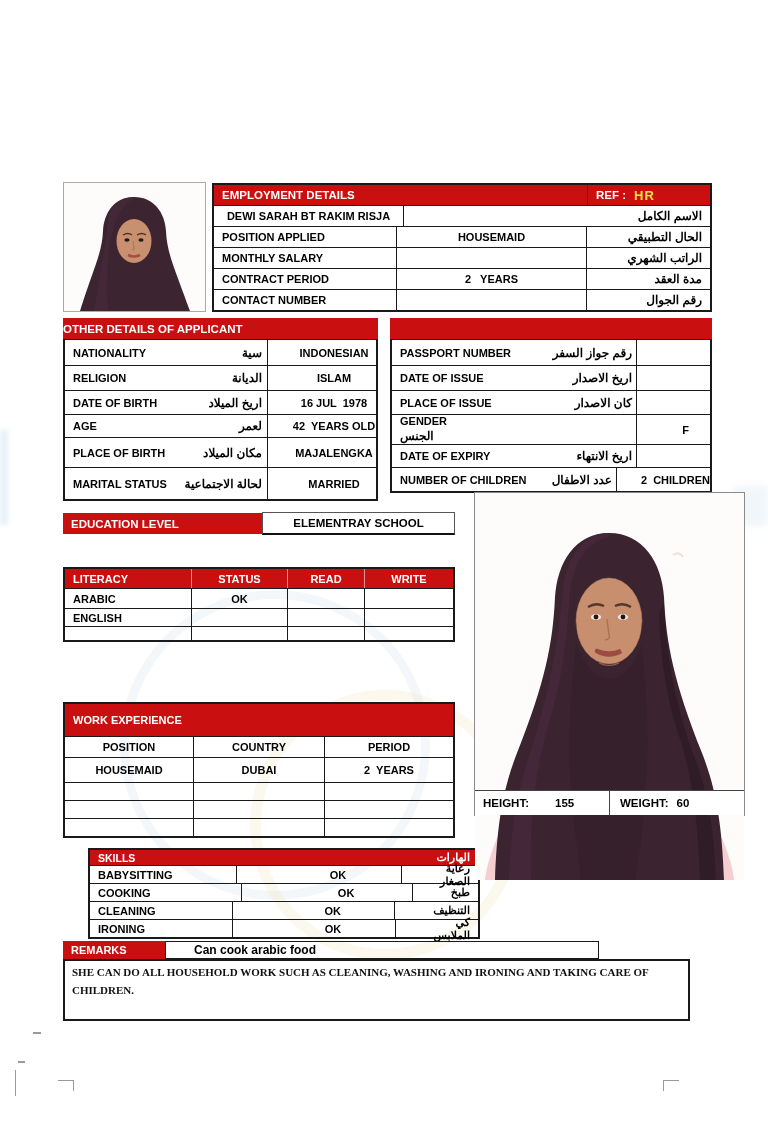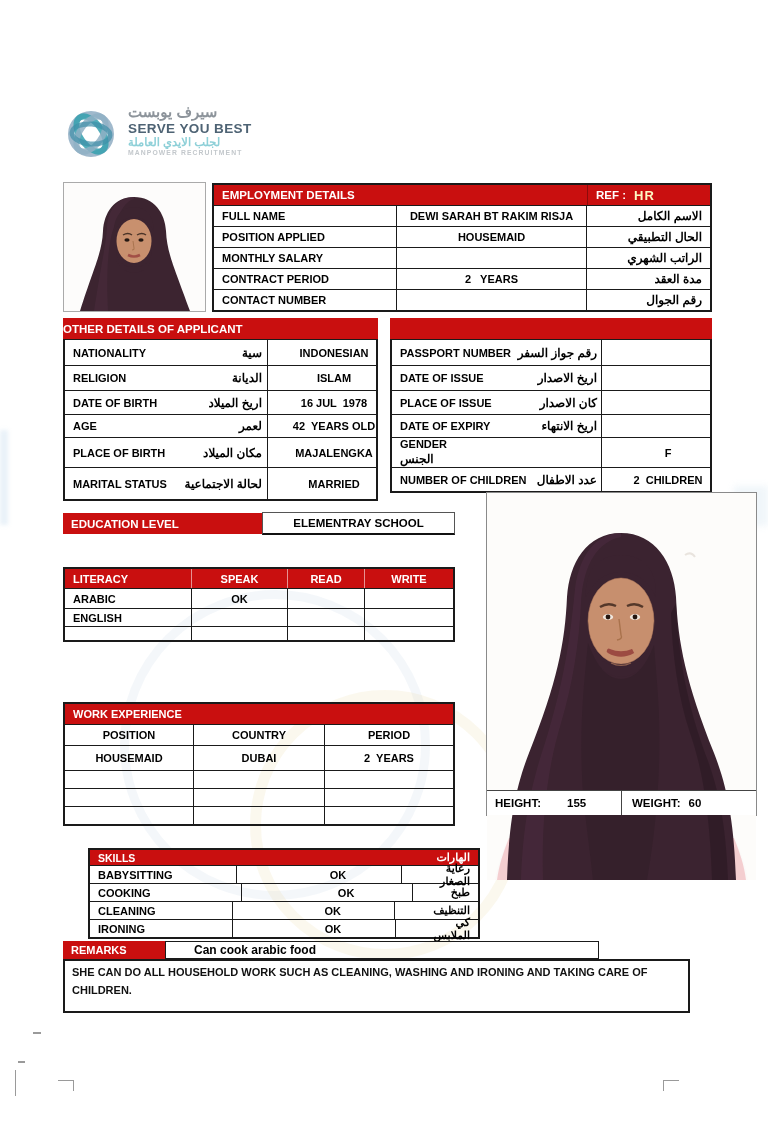--- a/index.html
+++ b/index.html
@@ -30,38 +30,38 @@
 
   
   .photo-sm{ left:63px; top:182px; width:143px; height:130px; border:1px solid #aaa; background:#fff; }
   .photo-sm svg{ display:block; }
 
   
   .emp{ left:212px; top:183px; width:500px; border:2px solid var(--line); background:transparent;}
   .emp-h{ height:20px; background:var(--red); display:flex; align-items:center; color:#fff; font-weight:bold; font-size:11.5px;}
   .emp-h .ttl{ padding-left:8px; width:373px;}
   .emp-h .ref{ display:flex; align-items:center; gap:8px; border-left:1px solid rgba(90,10,10,.55); padding-left:8px; height:100%;}
-  .refv{ color:#fef9c3; font-size:13px; letter-spacing:1px; }
+  .refv{ color:#fde047; font-size:13px; letter-spacing:1px; }
   .emp-row{ display:flex; height:21px; border-top:1px solid var(--line); align-items:stretch; font-size:11px;}
   .emp-row .c1{ width:183px; padding-left:8px; display:flex; align-items:center; font-weight:bold; border-right:1px solid var(--line);}
   .emp-row .c2{ width:190px; display:flex; align-items:center; justify-content:center; font-weight:bold; border-right:1px solid var(--line);}
   .emp-row .c3{ flex:1; direction:rtl; display:flex; align-items:center; padding-right:8px; font-weight:bold; font-size:12px;}
 
   
   .od-h1{ left:63px; top:318px; width:315px; height:21px; background:var(--red); color:#fff;
           font-weight:bold; font-size:11.5px; display:flex; align-items:center; padding-left:0;}
   .od-h2{ left:390px; top:318px; width:322px; height:21px; background:var(--red);}
   .odl{ left:63px; top:339px; width:315px; border:2px solid var(--line); border-top:1px solid var(--line);}
   .odr{ left:390px; top:339px; width:322px; border:2px solid var(--line); border-top:1px solid var(--line);}
   .od-row{ display:flex; align-items:stretch; font-size:11px; border-top:1px solid var(--line);gap:24px;}
   .od-row:first-child{ border-top:none; }
   .odl .cl{ width:203px; display:flex; align-items:center; justify-content:space-between; padding:0 5px 0 8px;
             font-weight:bold; border-right:1px solid var(--line);}
   .odl .cv{ flex:1; display:flex; align-items:center; justify-content:center; font-weight:bold;}
-  .odr .cl{ width:210px; display:flex; align-items:center; justify-content:space-between; padding:0 4px 0 8px;
+  .odr .cl{ width:245px; display:flex; align-items:center; justify-content:space-between; padding:0 4px 0 8px;
             font-weight:bold; border-right:1px solid var(--line);}
   .odr .cv{ flex:1; display:flex; align-items:center; justify-content:center; font-weight:bold;}
   .ar{ direction:rtl; font-size:12px; font-weight:bold; }
   .stack{ display:flex; flex-direction:column; justify-content:center; align-items:flex-start; line-height:1.25;}
 
   
   .edu-l{ left:63px; top:513px; width:199px; height:21px; background:var(--red); color:#fff; font-weight:bold;
           font-size:11.5px; display:flex; align-items:center; padding-left:8px;}
   .edu-v{ left:262px; top:512px; width:193px; height:23px; border:1px solid #555; border-bottom:2px solid #111;
           display:flex; align-items:center; justify-content:center; font-weight:bold; font-size:11.5px; background:transparent;}
@@ -74,21 +74,21 @@
   .lit-h div:last-child{ border-right:none;text-align:center;}
   .lit-row{ display:flex; border-top:1px solid var(--line); font-size:11px; font-weight:bold;}
   .lit-row div{ display:flex; align-items:center; border-right:1px solid var(--line);}
   .lit-row div:first-child{ padding-left:8px;}
   .lit-row div:nth-child(n+2){ justify-content:center;}
   .lit-row div:last-child{ border-right:none;}
   .lw1{ width:127px;} .lw2{ width:96px;} .lw3{ width:77px;} .lw4{ flex:1;}
 
   
   .work{ left:63px; top:702px; width:392px; border:2px solid var(--line);}
-  .work-h{ height:20px; background:var(--red); color:#fff; font-weight:bold; font-size:11px;
+  .work-h{ height:32px; background:var(--red); color:#fff; font-weight:bold; font-size:11px;
            display:flex; align-items:center; padding-left:8px;}
   .work-row{ display:flex; border-top:1px solid var(--line); font-size:11px; font-weight:bold;}
   .work-row div{ display:flex; align-items:center; justify-content:center; border-right:1px solid var(--line);}
   .work-row div:last-child{ border-right:none;}
   .ww1{ width:129px;} .ww2{ width:131px;} .ww3{ flex:1;}
 
   
   .skills{ left:63px; top:848px; width:392px; border:2px solid var(--line);margin-left:25px;}
   .sk-h{ height:15px; background:var(--red); color:#fff; font-weight:bold; font-size:10.5px;
          display:flex; align-items:center; justify-content:space-between; padding:0 8px;}
@@ -96,58 +96,40 @@
   .sk-row .s1{ width:153px; display:flex; align-items:center; padding-left:8px; border-right:1px solid var(--line);}
   .sk-row .s2{ width:133px; display:flex; align-items:center; justify-content:center; border-right:1px solid var(--line);}
   .sk-row .s3{ flex:1; direction:rtl; display:flex; align-items:center; padding-right:8px; font-size:11px;}
 
   
   .rem-h{ left:63px; top:941px; width:536px; height:18px; display:flex;}
   .rem-h .rl{ width:102px; background:var(--red); color:#fff; font-weight:bold; font-size:11px;
               display:flex; align-items:center; padding-left:8px;}
   .rem-h .rv{ flex:1; border:1px solid var(--line); display:flex; align-items:center; padding-left:28px;
               font-weight:bold; font-size:12px;}
-  .rem-b{ left:63px; top:959px; width:627px; height:54px; border:2px solid var(--line);
-          padding:3px 7px; font-size:11px; font-weight:600; line-height:1.6; color:#111;}
-
-  
-  .panel{ left:486px; top:492px; width:271px; height:324px; border:1px solid #8a8a8a; background:#c4b5fd; z-index:3;}
+  .rem-b{ left:63px; top:959px; width:627px; height:62px; border:2px solid var(--line);
+          padding:3px 7px; font-size:11px; font-weight:600; line-height:1.6; color:#111;font-family:Liberation Serif, serif;}
+
+  
+  .panel{ left:474px; top:492px; width:271px; height:324px; border:1px solid #8a8a8a; background:#c4b5fd; z-index:3;}
   .hw{ position:absolute; left:0; bottom:0; width:100%; height:25px; border-top:1px solid #444; display:flex;
        font-size:11.5px; font-weight:bold; background:#fff;}
   .hw .h1{ width:135px; border-right:1px solid #444; display:flex; align-items:center; padding-left:8px; gap:26px;}
   .hw .h2{ flex:1; display:flex; align-items:center; padding-left:10px; gap:8px;}
 </style>
 </head>
 <body>
 
 <div class="page">
 
   <div class="abs wm1"></div>
   <div class="abs wm2"></div>
   <div class="abs smudge1"></div>
   <div class="abs smudge2"></div>
 
-  <div class="abs logo">
-    <span>
-      <svg width="56" height="58" viewBox="0 0 56 58">
-        <g fill="none" stroke-linecap="round">
-          <circle cx="27" cy="30" r="20" stroke="#96b1c6" stroke-width="6" opacity=".9"></circle>
-          <ellipse cx="27" cy="30" rx="20" ry="11" stroke="#34a0ae" stroke-width="6" opacity=".85" transform="rotate(55 27 30)"></ellipse>
-          <ellipse cx="27" cy="30" rx="20" ry="11" stroke="#8fb0c4" stroke-width="6" opacity=".85" transform="rotate(-55 27 30)"></ellipse>
-          <ellipse cx="27" cy="30" rx="19" ry="10" stroke="#3f8fa8" stroke-width="5" opacity=".7" transform="rotate(5 27 30)"></ellipse>
-        </g>
-      </svg>
-    </span>
-    <div class="logo-text">
-      <span class="lg-ar">سيرف يوبست</span>
-      <span class="lg-en">SERVE YOU BEST</span>
-      <span class="lg-ar2">لجلب الايدي العاملة</span>
-      <span class="lg-en2">MANPOWER RECRUITMENT</span>
-    </div>
-  </div>
 
   <div class="abs photo-sm">
     <svg width="141" height="128" viewBox="0 0 141 128">
       <rect width="141" height="128" fill="#fdfcfb"></rect>
       <path d="M70 14 C50 14 40 30 39 48 C38 70 30 84 16 128 L126 128 C110 84 103 70 102 48 C101 30 90 14 70 14 Z" fill="#3c2430"></path>
       <path d="M70 14 C55 14 44 26 43 44 C42 62 38 76 30 128 L44 128 C42 90 44 60 50 44 C56 27 62 18 70 16 Z" fill="#46293a" opacity=".8"></path>
       <ellipse cx="70" cy="58" rx="17.5" ry="22" fill="#c8906e"></ellipse>
       <path d="M70 24 C56 24 50 36 50 48 C56 38 62 34 70 34 C78 34 84 38 90 48 C90 36 84 24 70 24 Z" fill="#3c2430"></path>
       <path d="M59 52 q5 -3 9 0" stroke="#4a3327" stroke-width="1.4" fill="none"></path>
       <path d="M73 52 q5 -3 9 0" stroke="#4a3327" stroke-width="1.4" fill="none"></path>
@@ -161,21 +143,20 @@
 
   <div class="abs emp">
     <div class="emp-h">
       <div class="ttl">EMPLOYMENT DETAILS</div>
       <div class="ref">
         <span>REF :</span>
         <span class="refv">HR</span>
       </div>
     </div>
     <div class="emp-row">
-      <div class="c1">FULL NAME</div>
       <div class="c2 pre">DEWI SARAH BT RAKIM RISJA</div>
       <div class="c3">الاسم الكامل</div>
     </div>
     <div class="emp-row">
       <div class="c1">POSITION APPLIED</div>
       <div class="c2 pre">HOUSEMAID</div>
       <div class="c3">الحال التطبيقي</div>
     </div>
     <div class="emp-row">
       <div class="c1">MONTHLY SALARY</div>
@@ -256,57 +237,57 @@
       <div class="cl">
           <span>DATE OF ISSUE</span>
           <span class="ar">اريخ الاصدار</span>
         </div>
       <div class="cv pre"></div>
     </div>
     <div class="od-row" style="height:24px">
       <div class="cl">
           <span>PLACE OF ISSUE</span>
           <span class="ar">كان الاصدار</span>
-        </div>
-      <div class="cv pre"></div>
-    </div>
-    <div class="od-row" style="height:23px">
-      <div class="cl">
-          <span>DATE OF EXPIRY</span>
-          <span class="ar">اريخ الانتهاء</span>
         </div>
       <div class="cv pre"></div>
     </div>
     <div class="od-row" style="height:30px">
       <div class="cl stack" style="justify-content:center;align-items:flex-start;">
         <span>GENDER</span>
         <span class="ar">الجنس</span>
       </div>
       <div class="cv pre">F</div>
     </div>
+    <div class="od-row" style="height:23px">
+      <div class="cl">
+          <span>DATE OF EXPIRY</span>
+          <span class="ar">اريخ الانتهاء</span>
+        </div>
+      <div class="cv pre"></div>
+    </div>
     <div class="od-row" style="height:24px">
       <div class="cl">
           <span>NUMBER OF CHILDREN</span>
           <span class="ar">عدد الاطفال</span>
         </div>
       <div class="cv pre">2  CHILDREN</div>
     </div>
   </div>
 
   <div class="abs edu-l">
     <span>EDUCATION LEVEL</span>
   </div>
   <div class="abs edu-v">
     <span>ELEMENTRAY SCHOOL</span>
   </div>
 
   <div class="abs lit">
     <div class="lit-h">
       <div class="lw1">LITERACY</div>
-      <div class="lw2">SPEAK</div>
+      <div class="lw2">STATUS</div>
       <div class="lw3">READ</div>
       <div class="lw4">WRITE</div>
     </div>
     <div class="lit-row" style="height:20px">
       <div class="lw1">ARABIC</div>
       <div class="lw2">OK</div>
       <div class="lw3"></div>
       <div class="lw4"></div>
     </div>
     <div class="lit-row" style="height:18px">

